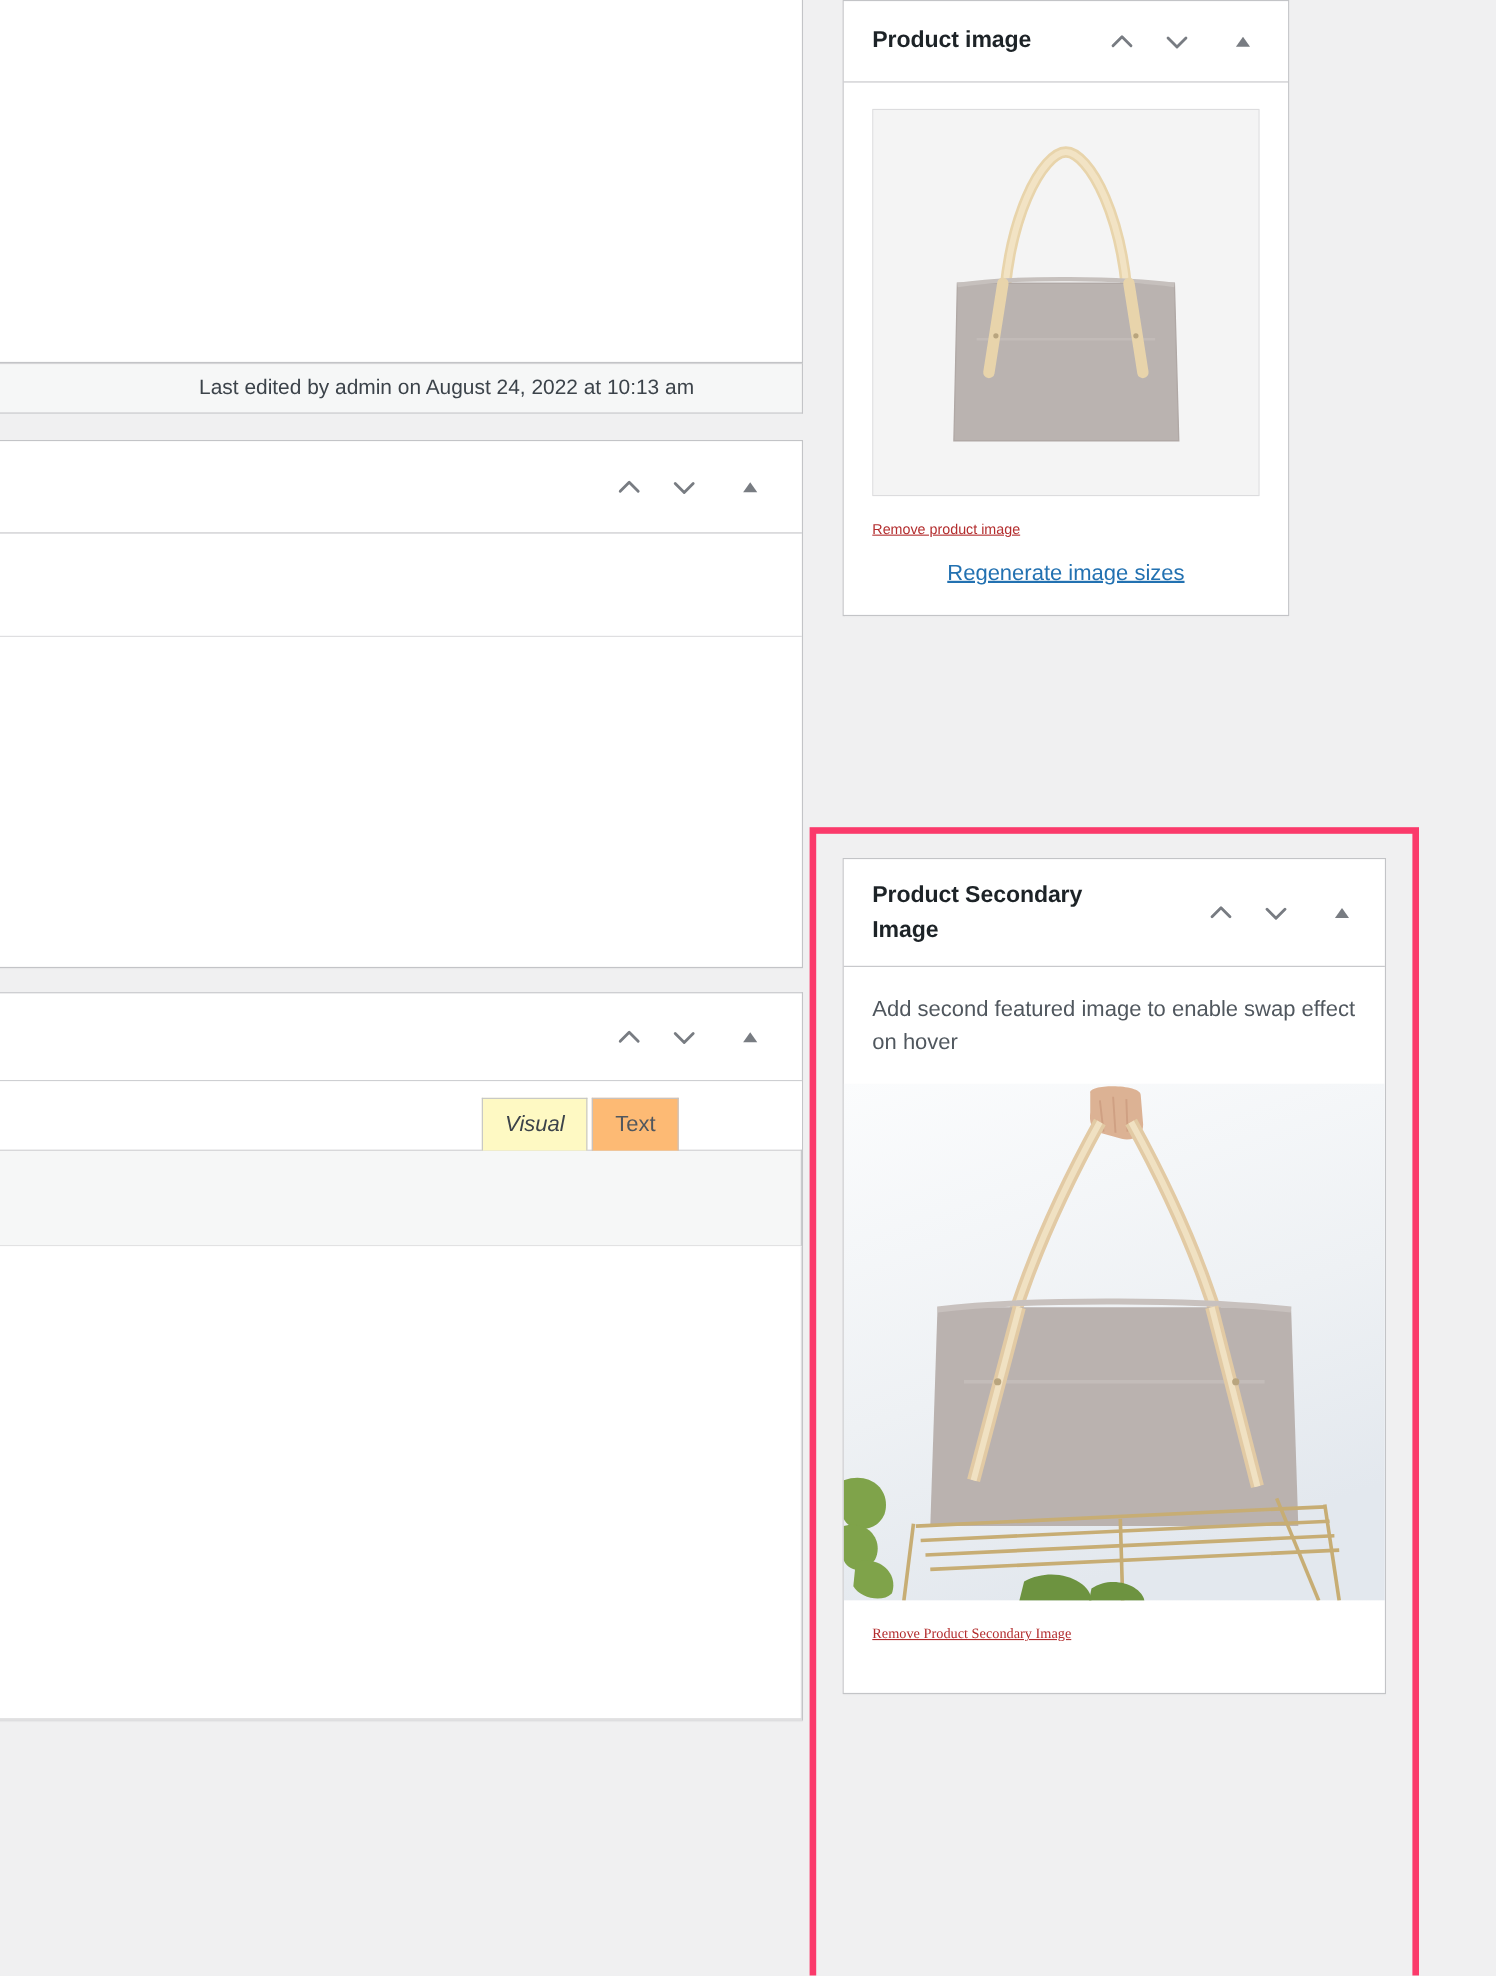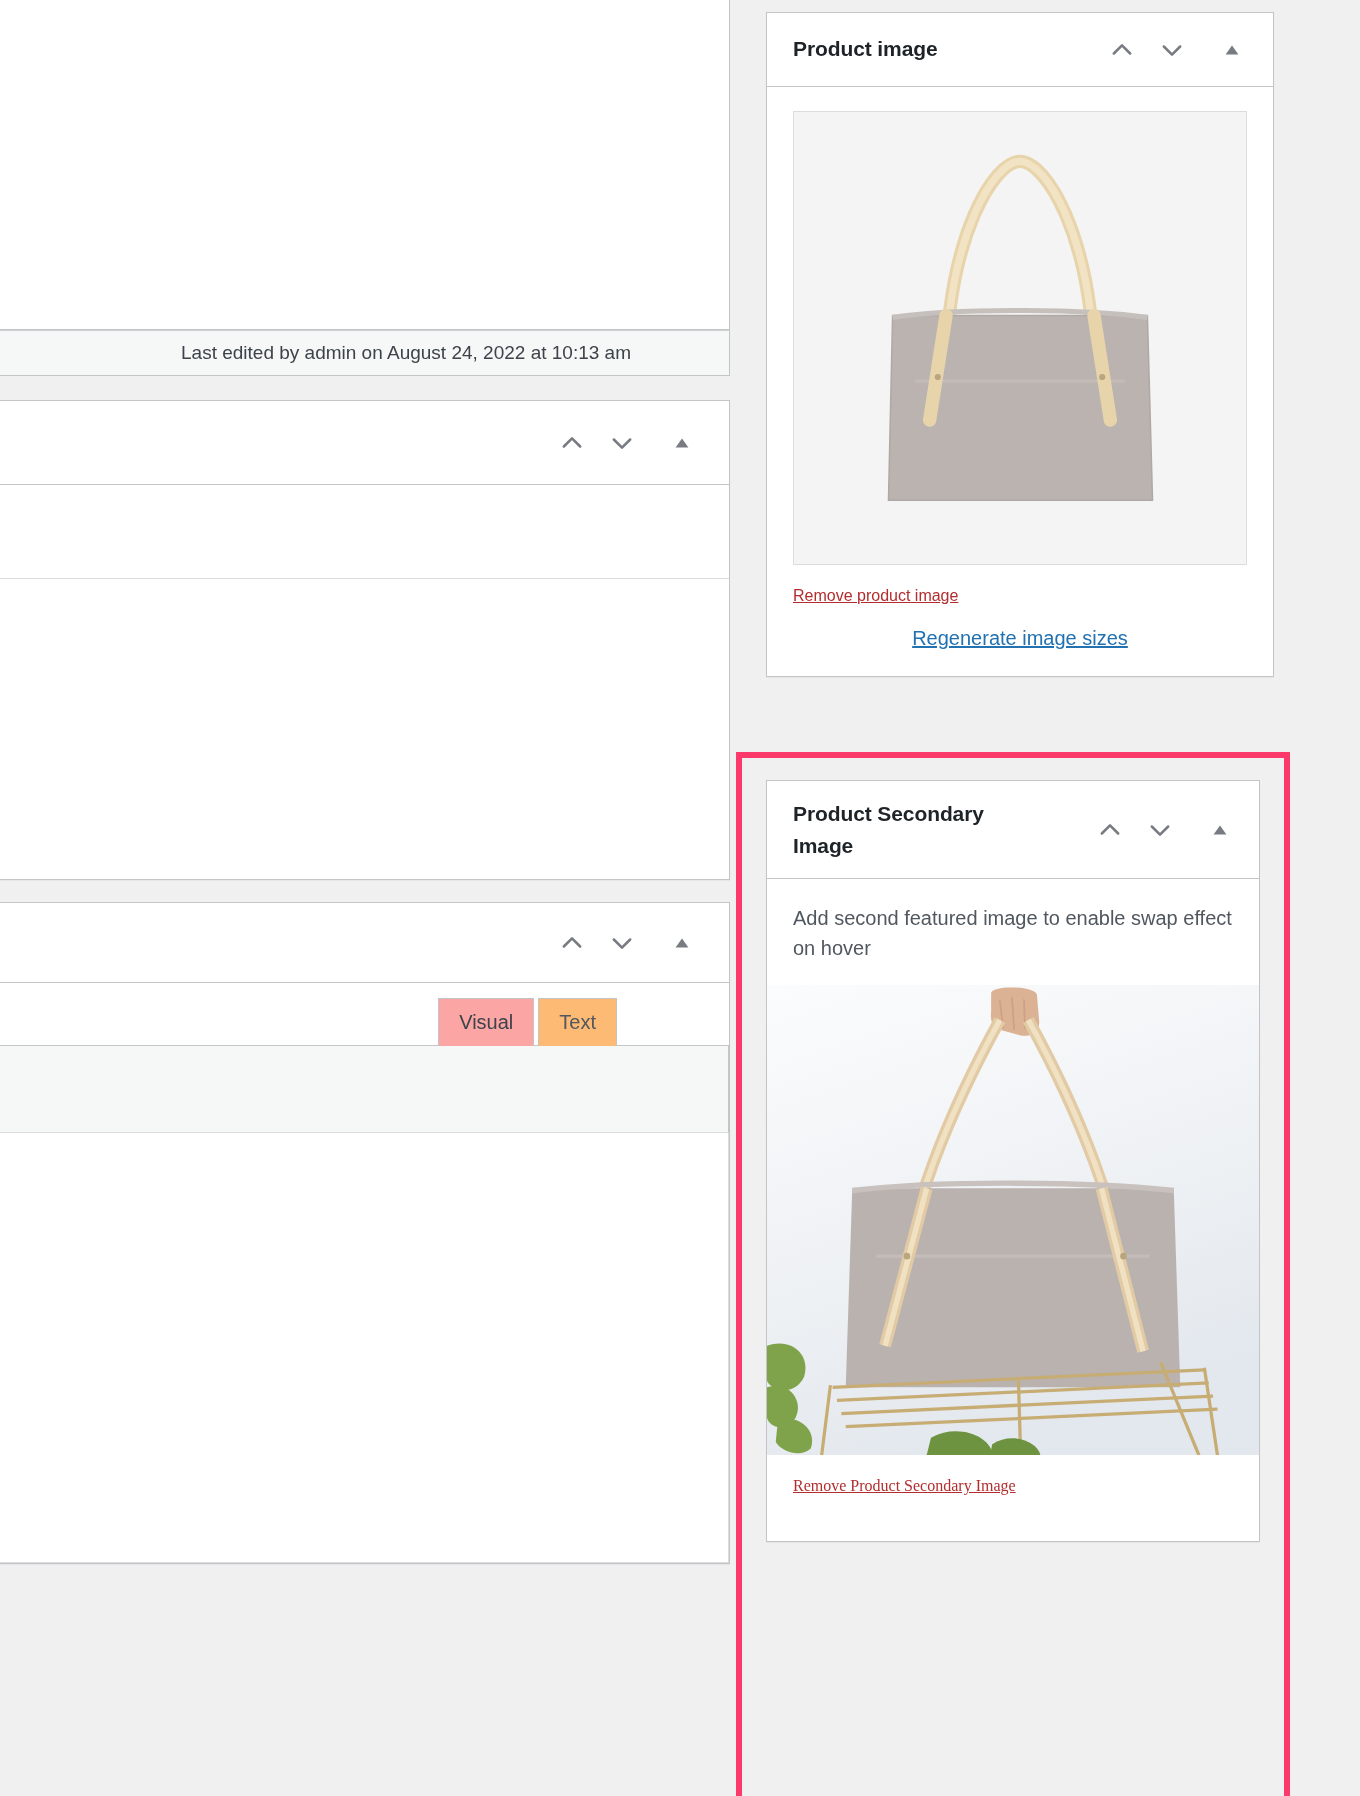--- a/index.html
+++ b/index.html
@@ -141,25 +141,26 @@
     font-size: 20px;
     padding: 10px 20px 11px 20px;
     border: 1px solid #c3c4c7;
     border-bottom: none;
     background: #fdba74;
     color: #50575e;
     cursor: pointer;
     line-height: 1.3;
   }
   .editor-tab.active {
-    background: #fca5a5;
+    background: #fef9c3;
     color: #3c434a;
     border-color: #c3c4c7;
     position: relative;
     z-index: 2;
+    font-style: italic;
   }
 
   .editor-toolbar-strip {
     background: #f6f7f7;
     border: 1px solid #c3c4c7;
     border-bottom: 1px solid #dcdcde;
     height: 88px;
   }
 
   .editor-content-area {
@@ -192,22 +193,22 @@
 
   .side-postbox .postbox-title {
     font-size: 21px;
     max-width: 300px;
   }
 
   
   #product-image-box {
     position: absolute;
     left: 0;
-    top: 12px;
-    width: 508px;
+    top: 0;
+    width: 406px;
   }
 
   .product-thumb-wrap {
     padding: 24px 26px 0 26px;
   }
 
   .product-thumb {
     width: 100%;
     border: 1px solid #dcdcde;
     background: #f5f5f5;
@@ -220,21 +221,21 @@
     padding: 22px 26px 0 26px;
     line-height: 1.4;
   }
 
   .link-row { padding: 22px 26px 0 26px; }
   .link-row:last-child { padding-bottom: 26px; text-align: center; }
 
   a.delete-link {
     color: #b32d2e;
     text-decoration: underline;
-    font-size: 16px;
+    font-size: 13px;
     cursor: pointer;
   }
   a.blue-link {
     color: #2271b1;
     text-decoration: underline;
     font-size: 20px;
     cursor: pointer;
   }
 
   

